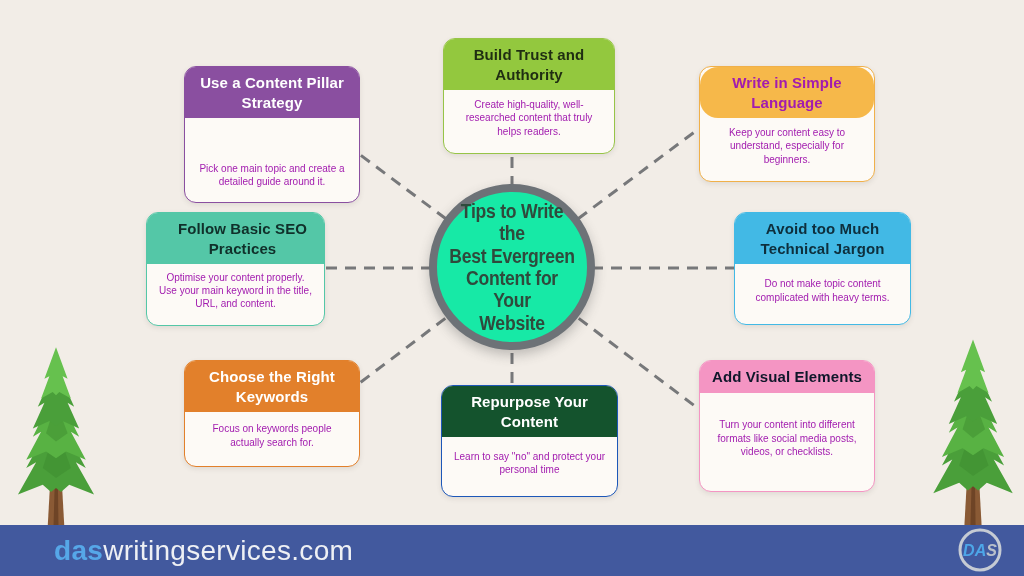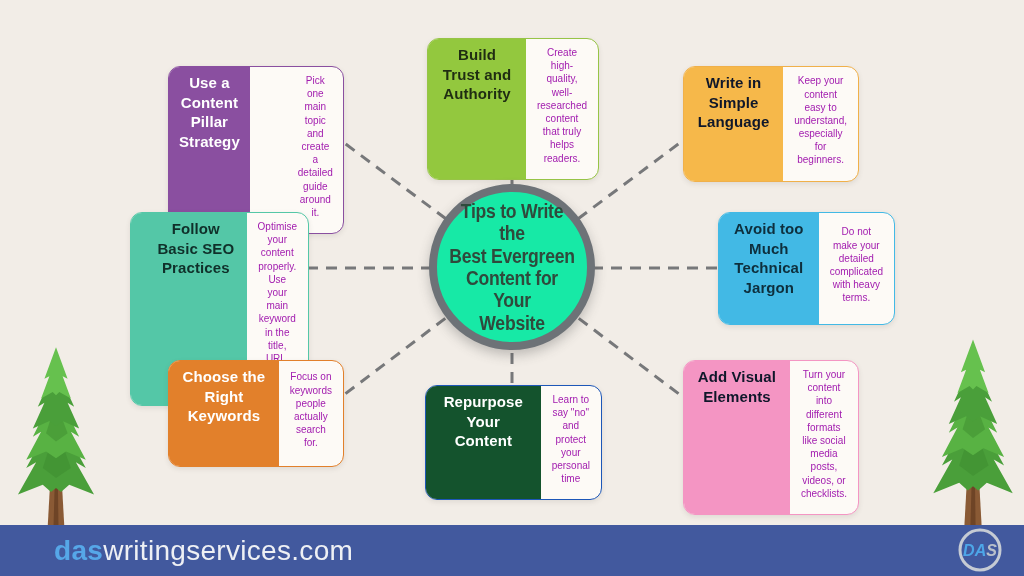--- a/index.html
+++ b/index.html
@@ -13,37 +13,37 @@
 
   
   .tree{position:absolute;z-index:1;}
   .tree-left{left:6px;top:344px;width:100px;height:182px;}
   .tree-right{left:920px;top:336px;width:106px;height:190px;}
 
   
   .tip-box{
     position:absolute;z-index:3;border-radius:12px;background:#fdfaf6;
     overflow:hidden;box-shadow:0 2px 5px rgba(90,80,70,.12);
-    display:flex;flex-direction:row;
+    display:flex;flex-direction:column;margin-left:16px;
   }
   .tip-box__header{
     padding:6px 10px;text-align:center;font-weight:bold;font-size:15px;
     line-height:1.3;letter-spacing:.1px;
   }
   .tip-box__body{
     flex:1;display:flex;align-items:center;justify-content:center;
     padding:7px 11px 14px;text-align:center;font-size:10px;line-height:1.32;
     color:#a21caf;
   }
   .box-pillar   {left:168px;top:66px; width:174px;min-height:114px;border:1.5px solid #8a4fa0;gap:37px;}
   .box-pillar .tip-box__header{background:#8a4fa0;color:#ffffff;}
   .box-trust    {left:427px;top:38px; width:170px;min-height:114px;border:1.5px solid #97c447;}
   .box-trust .tip-box__header{background:#93c83e;color:#1f2d12;}
   .box-simple   {left:683px;top:66px; width:174px;min-height:114px;border:1.5px solid #f0b04a;}
-  .box-simple .tip-box__header{background:#f6b84a;color:#0f172a;}
+  .box-simple .tip-box__header{background:#f6b84a;color:#a21caf;border-radius:18px;}
   .box-seo      {left:130px;top:212px;width:177px;min-height:111px;border:1.5px solid #54c7a7;}
   .box-seo .tip-box__header{background:#54c7a7;color:#10302a;padding-left:24px;}
   .box-jargon   {left:718px;top:212px;width:175px;min-height:111px;border:1.5px solid #42b9e5;}
   .box-jargon .tip-box__header{background:#42b9e5;color:#0e2f3d;}
   .box-keywords {left:168px;top:360px;width:174px;min-height:105px;border:1.5px solid #e2802b;}
   .box-keywords .tip-box__header{background:#e2802b;color:#ffffff;}
   .box-repurpose{left:425px;top:385px;width:175px;min-height:110px;border:1.5px solid #1d57b8;}
   .box-repurpose .tip-box__header{background:#14532d;color:#ffffff;}
   .box-visual   {left:683px;top:360px;width:174px;min-height:130px;border:1.5px solid #f495c3;}
   .box-visual .tip-box__header{background:#f495c3;color:#0f172a;}
@@ -120,21 +120,21 @@
   <div class="tip-box box-simple">
     <div class="tip-box__header">Write in Simple Language</div>
     <div class="tip-box__body">Keep your content easy to understand, especially for beginners.</div>
   </div>
   <div class="tip-box box-seo">
     <div class="tip-box__header">Follow Basic SEO Practices</div>
     <div class="tip-box__body">Optimise your content properly. Use your main keyword in the title, URL, and content.</div>
   </div>
   <div class="tip-box box-jargon">
     <div class="tip-box__header">Avoid too Much Technical Jargon</div>
-    <div class="tip-box__body">Do not make your detailed complicated with heavy terms.</div>
+    <div class="tip-box__body">Do not make topic content complicated with heavy terms.</div>
   </div>
   <div class="tip-box box-keywords">
     <div class="tip-box__header">Choose the Right Keywords</div>
     <div class="tip-box__body">Focus on keywords people actually search for.</div>
   </div>
   <div class="tip-box box-repurpose">
     <div class="tip-box__header">Repurpose Your Content</div>
     <div class="tip-box__body">Learn to say "no" and protect your personal time</div>
   </div>
   <div class="tip-box box-visual">

